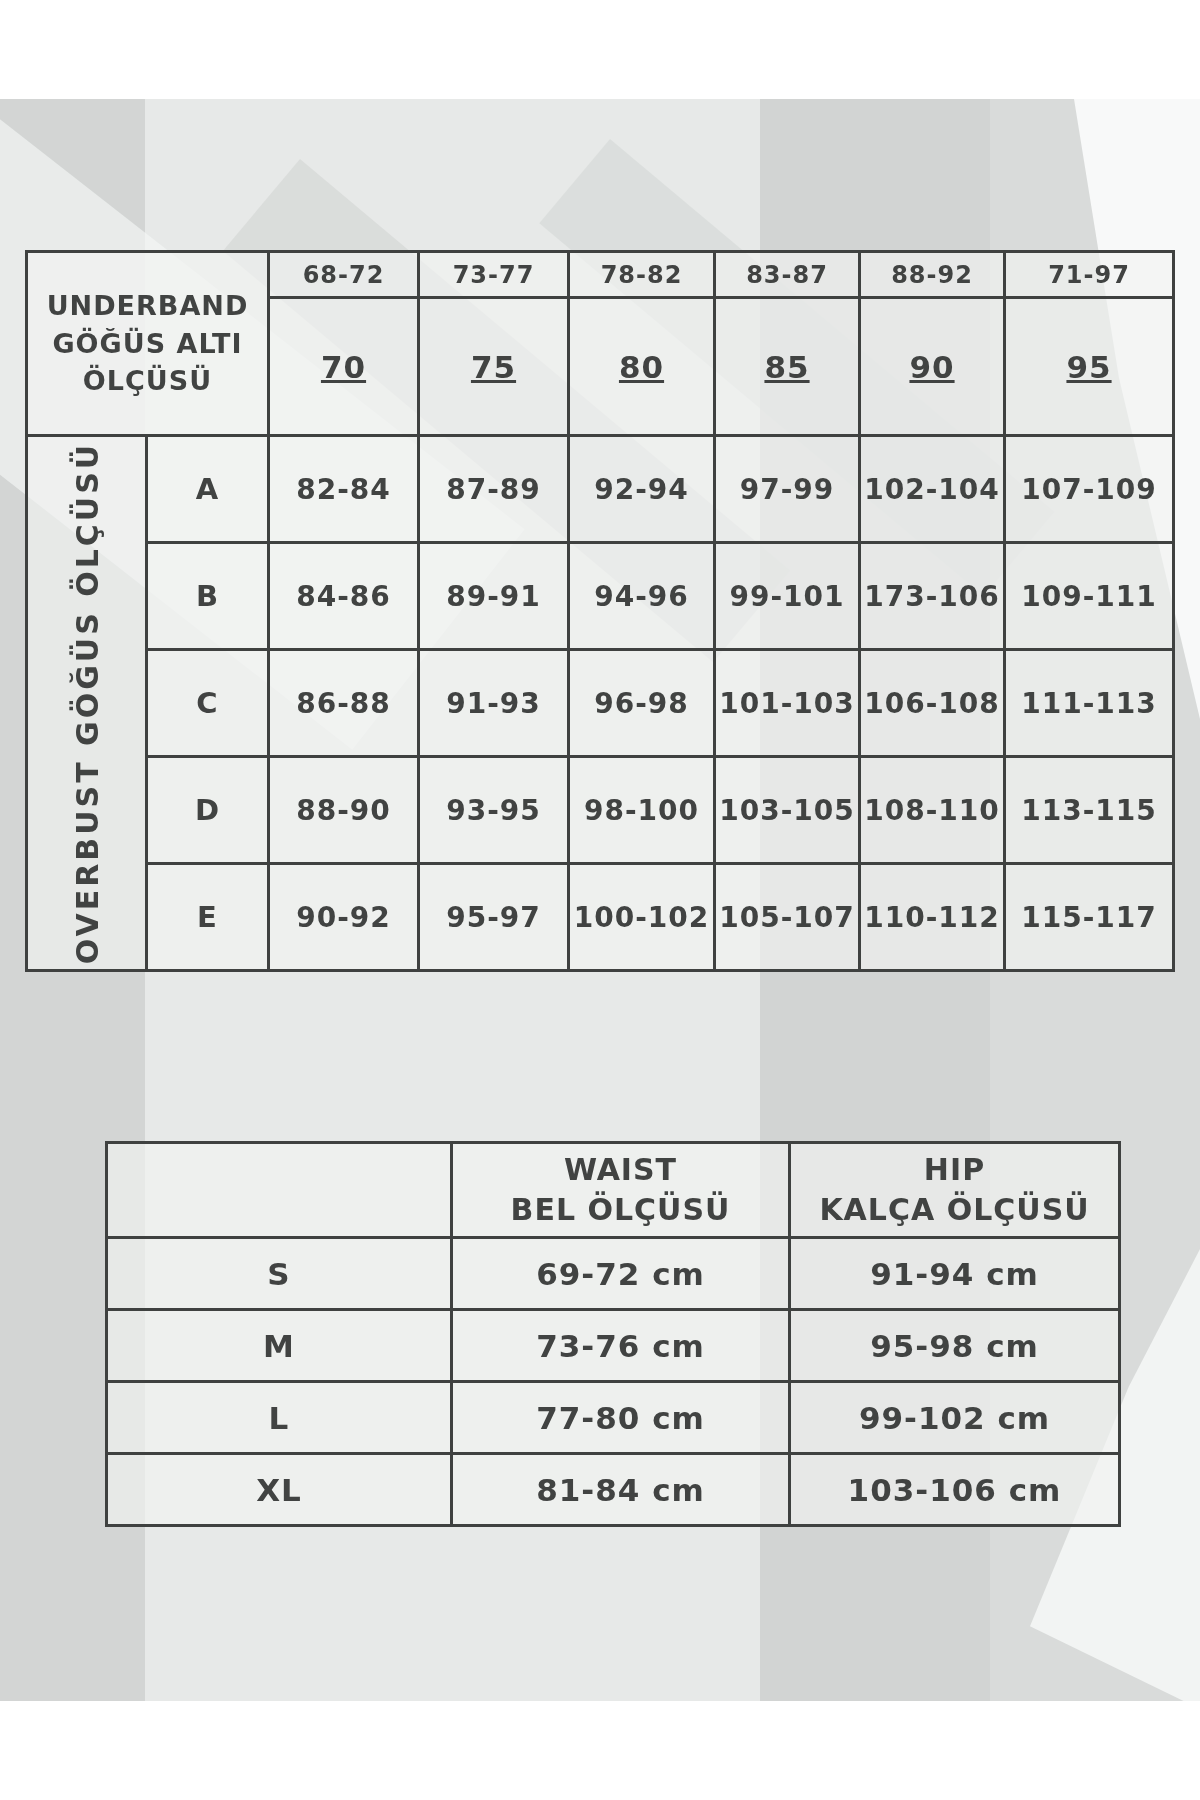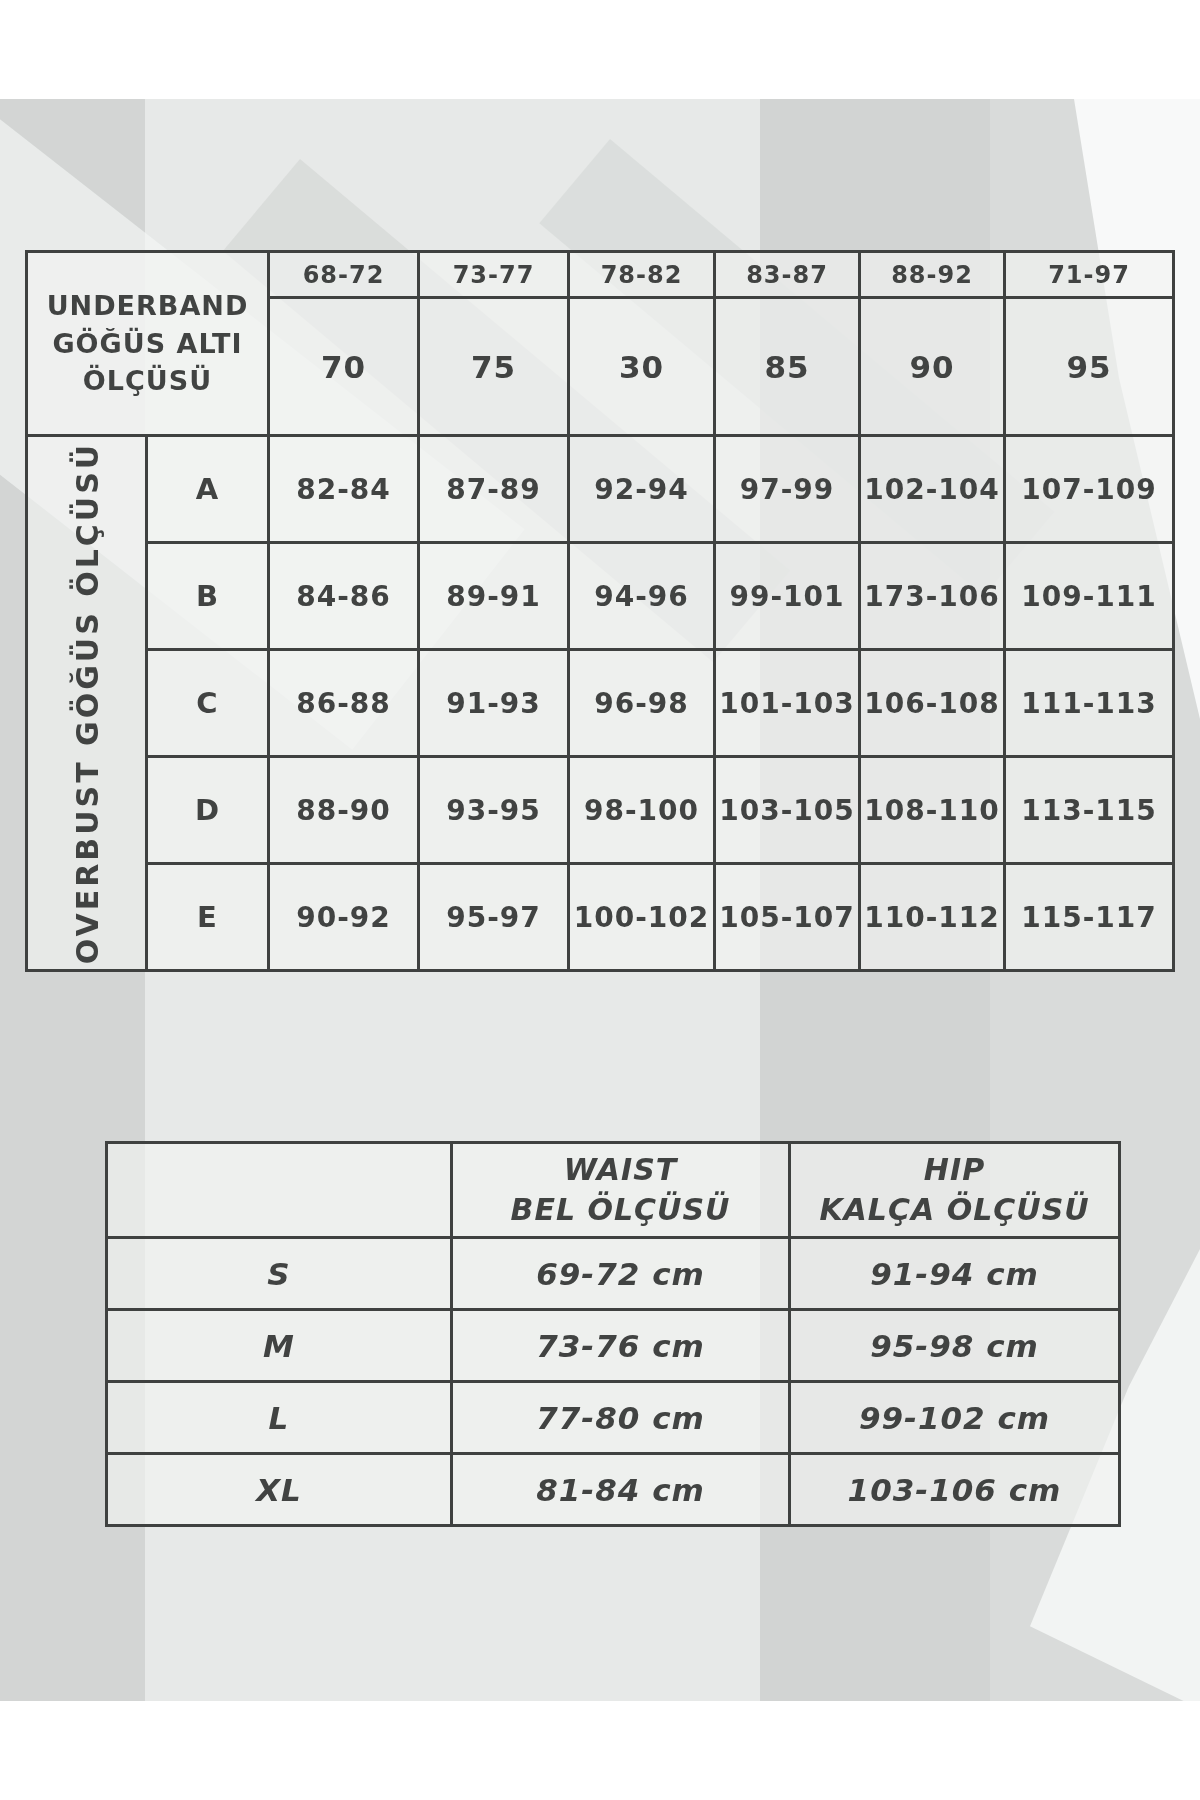--- a/index.html
+++ b/index.html
@@ -21,30 +21,30 @@
   .wedge-mr{position:absolute;left:1030px;top:1150px;width:170px;height:460px;background:#f2f4f3;clip-path:polygon(100% 0,100% 100%,0 82%,58% 30%);}
 
   table{border-collapse:collapse;table-layout:fixed;position:absolute;margin-top:44px;}
   td{border:3px solid #3f4140;text-align:center;vertical-align:middle;
      background:rgba(241,243,242,0.66);white-space:nowrap;overflow:hidden;}
 
   
   .bra-table{left:25px;top:206px;width:1147px;}
   .bra-table td{font-size:28px;letter-spacing:1px;}
   .r-range td{height:41px;font-size:24px;}
-  .r-size td{height:133px;font-size:31px;}
+  .r-size td{height:133px;font-size:31px;text-decoration:underline;}
   .r-body td{height:102px;}
   td.corner{font-size:27px;line-height:1.4;letter-spacing:1px;white-space:normal;padding:0 6px;}
   td.side{position:relative;}
   .vert{position:absolute;left:50%;top:50%;transform:translate(-50%,-50%) rotate(-90deg);
         white-space:nowrap;font-size:30px;letter-spacing:3px;}
   td.cup{font-size:29px;}
 
   
-  .size-table{left:105px;top:1097px;width:1013px;font-style:italic;}
+  .size-table{left:105px;top:1097px;width:1013px;}
   .size-table td{font-size:31px;letter-spacing:1px;}
   .size-table .head td{height:90px;}
   .size-table .row td{height:67px;}
   .head-line{line-height:1.35;font-size:30px;}
 </style>
 </head>
 <body>
 
 <div class="photo">
   <div class="band band-left"></div>
@@ -75,21 +75,21 @@
     <td>68-72</td>
     <td>73-77</td>
     <td>78-82</td>
     <td>83-87</td>
     <td>88-92</td>
     <td>71-97</td>
   </tr>
   <tr class="r-size">
     <td>70</td>
     <td>75</td>
-    <td>30</td>
+    <td>80</td>
     <td>85</td>
     <td>90</td>
     <td>95</td>
   </tr>
   <tr class="r-body">
     <td class="side" rowspan="5">
       <span class="vert">OVERBUST GÖĞÜS ÖLÇÜSÜ</span>
     </td>
     <td class="cup">A</td>
     <td>82-84</td>

